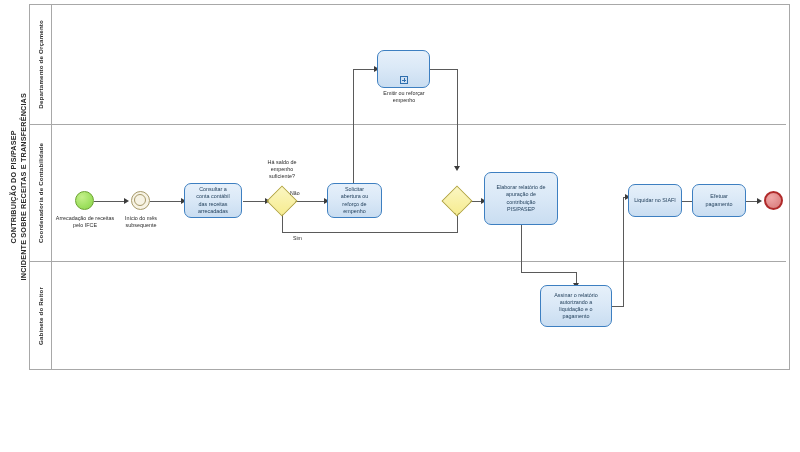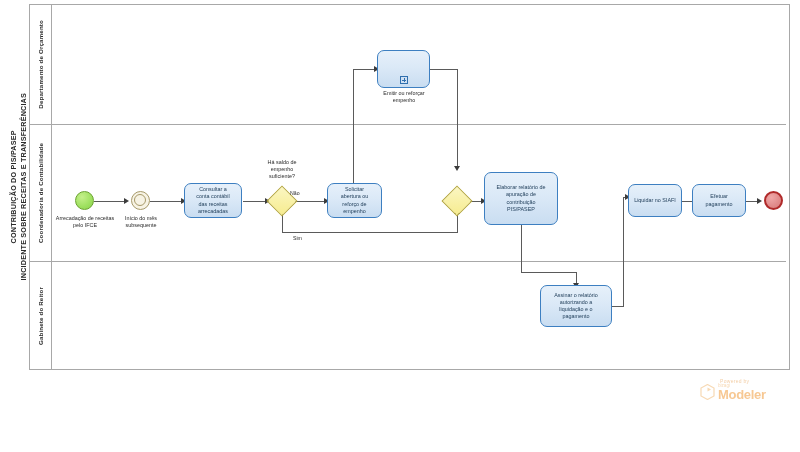--- a/index.html
+++ b/index.html
@@ -200,29 +200,14 @@
   <div class="task" style="left:540px;top:285px;width:72px;height:42px;">Assinar o relatório
 autorizando a
 liquidação e o
 pagamento</div>
 
   <div class="task" style="left:628px;top:184px;width:54px;height:33px;">Liquidar no SIAFI</div>
 
   <div class="task" style="left:692px;top:184px;width:54px;height:33px;">Efetuar
 pagamento</div>
 
-  <div class="wm">
-    <div class="pb">Powered by</div>
-    <div class="row">
-      <div class="hex">
-        <svg width="15" height="16" viewBox="0 0 30 32">
-          <path d="M15 1 L28 8 L28 24 L15 31 L2 24 L2 8 Z" fill="none" stroke="#f7d9b4" stroke-width="2.4"></path>
-          <path d="M15 7 L22 11 L15 15 Z" fill="#f7d9b4"></path>
-        </svg>
-      </div>
-      <div class="brand">
-        <div class="biz">bizagi</div>
-        <div class="mod">Modeler</div>
-      </div>
-    </div>
-  </div>
 
 </div>
 
 </body></html>

